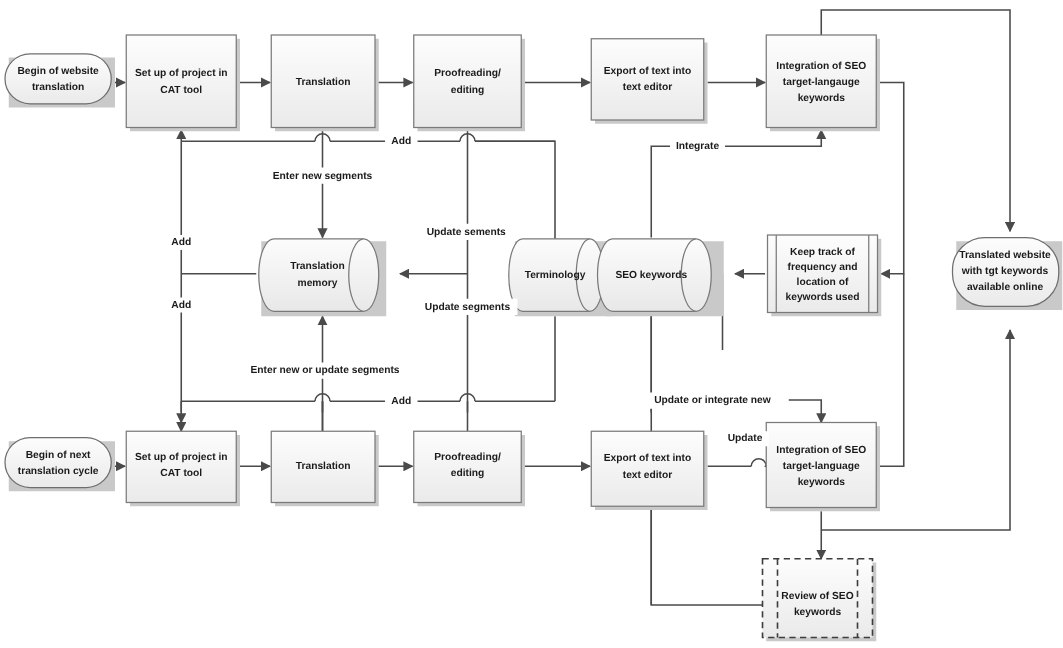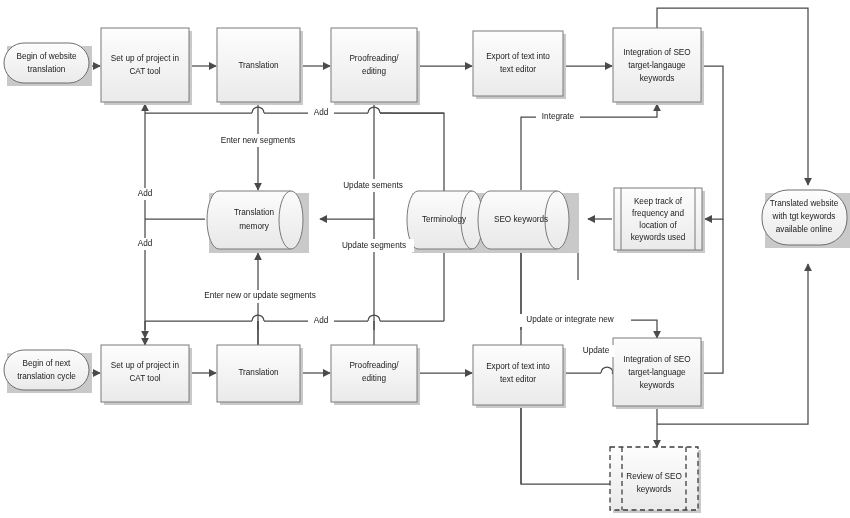--- a/index.html
+++ b/index.html
@@ -1,18 +1,18 @@
 <!DOCTYPE html>
 <html><head>
 <meta charset="utf-8">
 <style>
   html,body{margin:0;padding:0;background:#ffffff;}
   body{width:850px;height:518px;overflow:hidden;
        font-family:"Liberation Sans","DejaVu Sans",sans-serif;}
-  #stage{position:relative;width:850px;height:392px;}
+  #stage{position:relative;width:850px;height:392px;font-weight:bold;}
   svg{display:block;}
   .nodeText{font-family:"Liberation Sans","DejaVu Sans",sans-serif;
             font-size:8.2px;fill:#1a1a1a;text-anchor:middle;dominant-baseline:middle;}
   .edgeLabel{font-family:"Liberation Sans","DejaVu Sans",sans-serif;
              font-size:8.2px;fill:#1a1a1a;text-anchor:middle;dominant-baseline:middle;}
   .shadow{fill:#c9c9c9;}
   .boxFill{fill:url(#gradBox);stroke:#7a7a7a;stroke-width:1;}
   .cylFill{fill:url(#gradCyl);stroke:#7a7a7a;stroke-width:1;}
   .termFill{fill:url(#gradBox);stroke:#6e6e6e;stroke-width:1;}
   .dashBox{fill:url(#gradBox);stroke:#3d3d3d;stroke-width:1.3;stroke-dasharray:5 3.5;}

